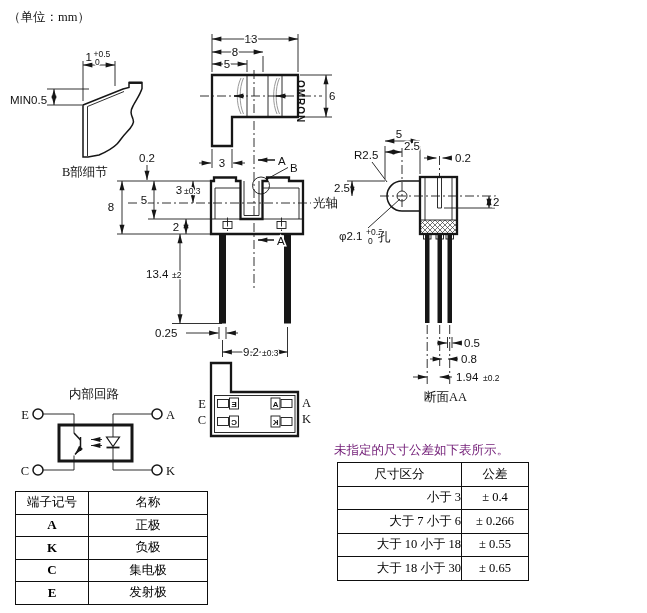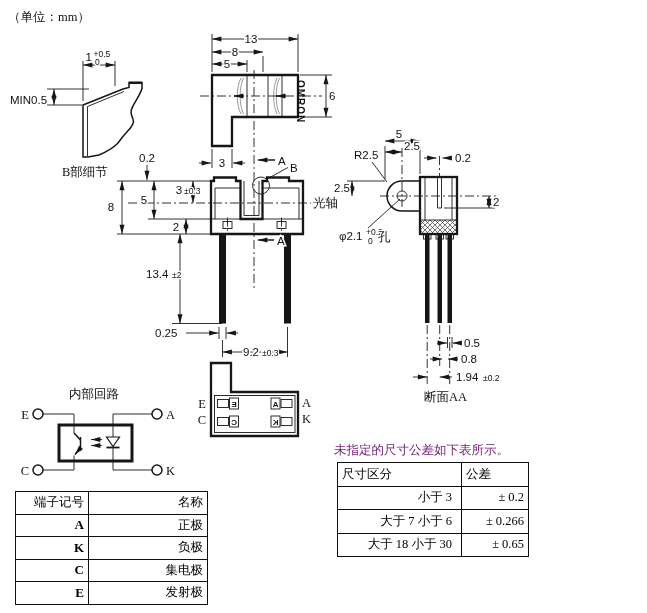--- a/index.html
+++ b/index.html
@@ -13,29 +13,29 @@
   .lbl{font:12.5px "Liberation Serif",serif;}
   .logo{font:bold 10px "Liberation Sans",sans-serif;letter-spacing:1px;}
   .mirror{font:bold 8px "Liberation Sans",sans-serif;}
   .thick{stroke:#161616;stroke-width:2.3;fill:none;}
   .med{stroke:#161616;stroke-width:1.5;fill:none;}
   .thin{stroke:#161616;stroke-width:0.9;fill:none;}
   .dim{stroke:#1c1c1c;stroke-width:0.9;fill:none;}
   .cl{stroke:#1c1c1c;stroke-width:0.9;fill:none;stroke-dasharray:9 3 2 3;}
   .gray{stroke:#9a9a9a;stroke-width:1;fill:none;}
   .tbl{position:absolute;border-collapse:collapse;background:#fff;table-layout:fixed;}
-  .tbl td{border:1.5px solid #0e0e0e;text-align:right;vertical-align:middle;
+  .tbl td{border:1.5px solid #0e0e0e;text-align:center;vertical-align:middle;
           font:12.5px "Liberation Serif",serif;color:#000;padding:0 4px;overflow:hidden;}
   #terminal-table{left:15px;top:491px;width:192px;}
   #terminal-table td{height:21.5px;}
   #terminal-table td.sym{font-weight:bold;font-size:13px;}
   #tolerance-table{left:337px;top:462px;width:191px;}
   #tolerance-table td{height:22.5px;}
-  #tolerance-table td.range{text-align:right;padding-right:9px;}
-  #tolerance-table td.hdr{text-align:left;}
+  #tolerance-table td.range{text-align:right;padding-right:0;}
+  #tolerance-table td.hdr{text-align:center;}
   #tol-note{position:absolute;left:334px;top:442px;font:12.5px "Liberation Serif",serif;color:#701a75;}
 </style>
 </head>
 <body>
 
 <div id="page">
 
 <svg width="647" height="613" viewBox="0 0 647 613">
   <defs>
     <marker id="ah" viewBox="0 0 10 6" refX="9.4" refY="3" markerWidth="10.5" markerHeight="6.3" orient="auto-start-reverse" markerUnits="userSpaceOnUse">
@@ -337,26 +337,30 @@
         <col style="width:124px">
         <col style="width:67px">
       </colgroup>
   <tbody>
         <tr>
     <td class="hdr">尺寸区分</td>
     <td class="hdr">公差</td>
   </tr>
   <tr>
     <td class="range">小于 3</td>
-    <td>± 0.2</td>
+    <td>± 0.4</td>
   </tr>
   <tr>
     <td class="range">大于 7 小于 6</td>
     <td>± 0.266</td>
   </tr>
   <tr>
+    <td class="range">大于 10 小于 18</td>
+    <td>± 0.55</td>
+  </tr>
+  <tr>
     <td class="range">大于 18 小于 30</td>
     <td>± 0.65</td>
   </tr>
 </tbody>
     </table>
 
 </div>
 
 </body></html>

